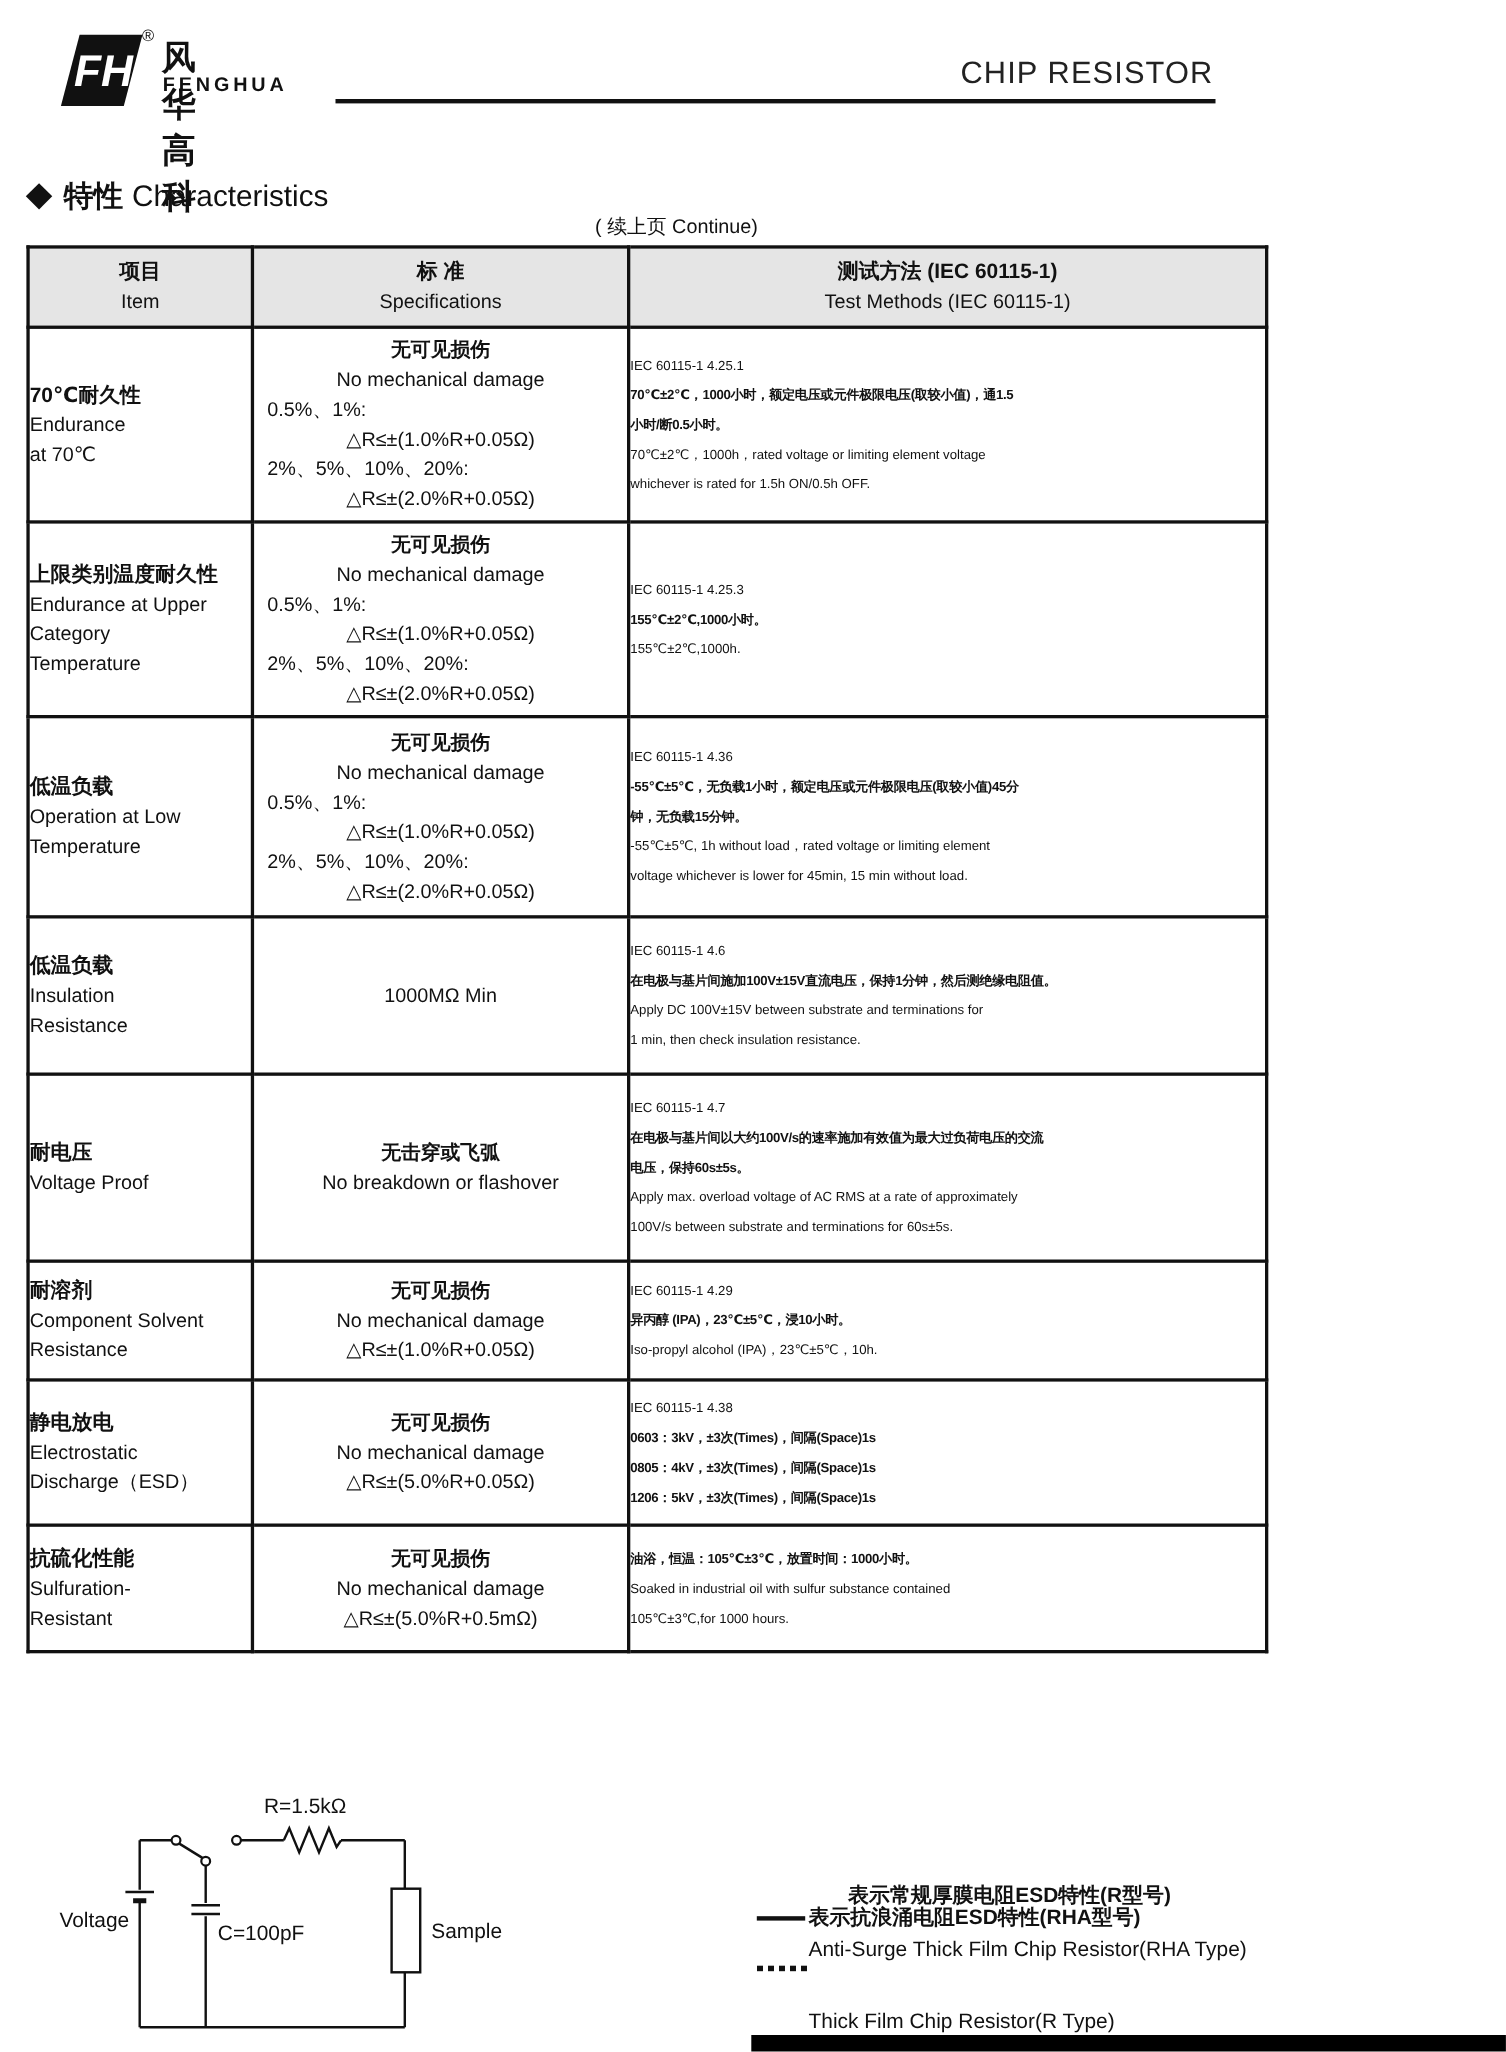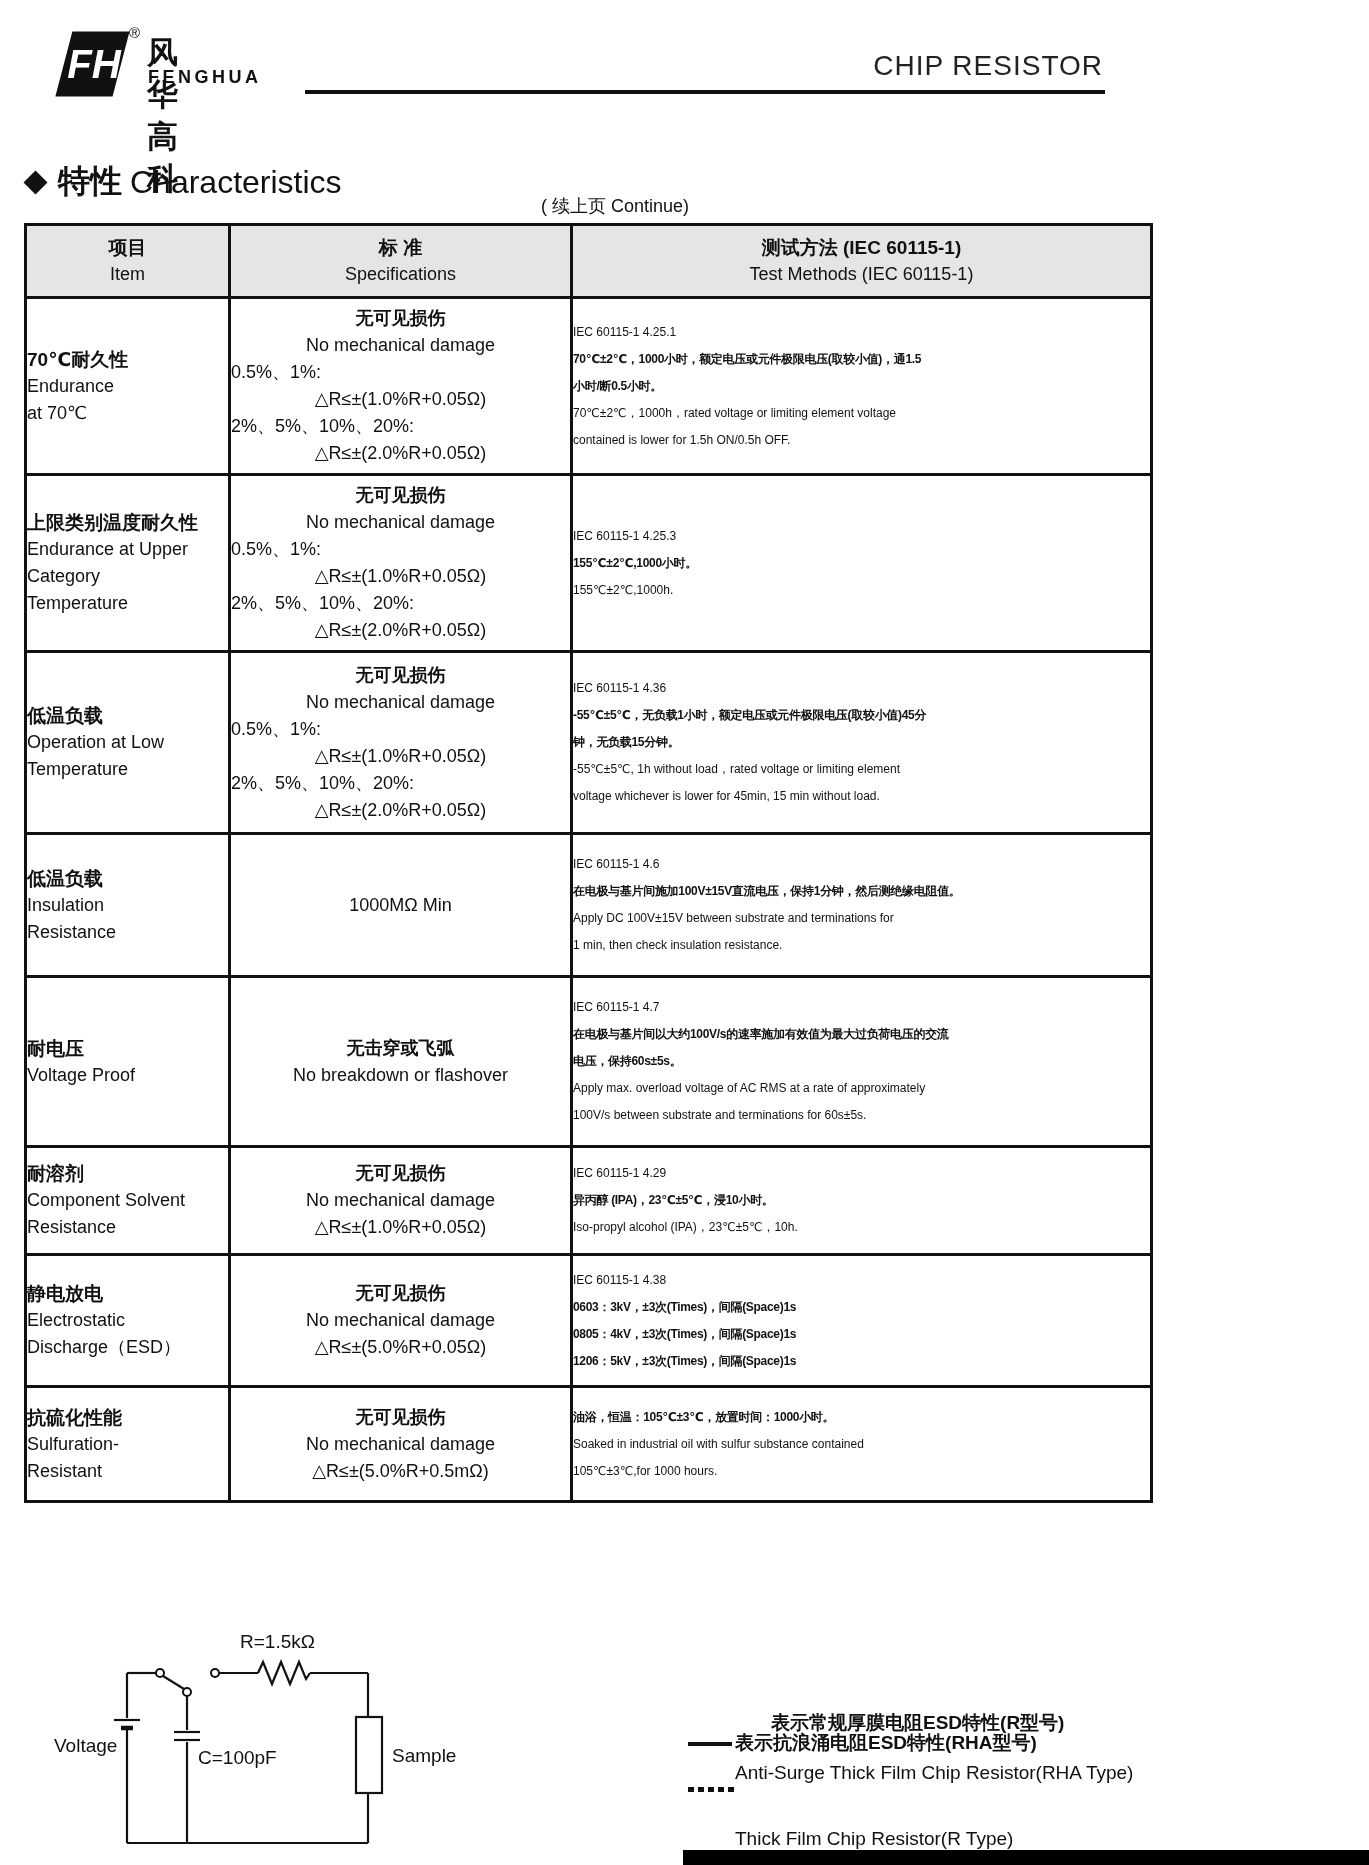--- a/index.html
+++ b/index.html
@@ -11,42 +11,42 @@
   
   .brand { position:absolute; left:55px; top:14px; display:flex; }
   .logo-mark { position:absolute; left:0; top:16px; width:78px; height:68px; }
   .reg-mark { position:absolute; left:74px; top:10px; font-size:15px; }
   .brand-cn { position:absolute; left:92px; top:18px; font-size:31px; font-weight:700; letter-spacing:3px; }
   .brand-en { position:absolute; left:93px; top:53px; font-size:18px; font-weight:700; letter-spacing:3.5px; }
   .doc-title { position:absolute; right:266px; top:50px; font-size:28px; letter-spacing:1px; color:#222; }
   .header-rule { position:absolute; left:305px; top:90px; width:800px; height:4px; background:#111; }
 
   
-  .sec-title { position:absolute; display:flex; align-items:center; font-size:32px; }
+  .sec-title { position:absolute; display:flex; align-items:center; font-size:27px; }
   .diamond { width:17px; height:17px; background:#111; transform:rotate(45deg); margin:0 14px 0 3px; flex:none; }
   .sec1 { left:24px; top:160px; }
   .sec2 { left:24px; top:1563px; }
   .t-cn { font-weight:700; margin-right:8px; }
   .t-en { font-weight:500; }
   .sec2 .t-en { margin-left:24px; }
   .continue-note { position:absolute; left:541px; top:194px; font-size:18px; }
 
   
   table.chart { position:absolute; left:24px; top:223px; width:1126px;
                 border-collapse:collapse; table-layout:fixed; }
   table.chart th, table.chart td { border:3px solid #111; vertical-align:middle; padding:6px 0; }
   table.chart th { background:#e5e5e5; font-weight:400; }
   .hdr-cn { font-size:19px; font-weight:700; line-height:26px; }
   .hdr-en { font-size:18px; line-height:26px; }
   td.c-item { font-size:18px; line-height:27px; }
   td.c-item .cjk { font-size:19px; }
   td.c-spec { font-size:18px; line-height:27px; text-align:center; }
   td.c-test { font-size:12px; line-height:27px; padding-left:14px; padding-right:4px; text-align:left; }
   .ln { white-space:nowrap; }
-  .ln-l { text-align:left; }
+  .ln-l { text-align:left; padding-left:12px; }
   .cjk { font-weight:700; }
   td.c-test .cjk { font-weight:600; letter-spacing:-0.3px; }
 
   
   .circuit { position:absolute; left:40px; top:1628px; }
   .circuit text { font-size:19px; fill:#111; font-family:"Liberation Sans",sans-serif; }
   .wire { stroke:#111; stroke-width:2.2; fill:none; }
   .thick { stroke-width:4.5; }
   .node { fill:#fff; stroke:#111; stroke-width:2; }
 
@@ -117,21 +117,21 @@
             <div class="ln ln-l">0.5%、1%:</div>
             <div class="ln ln-c">△R≤±(1.0%R+0.05Ω)</div>
             <div class="ln ln-l">2%、5%、10%、20%:</div>
             <div class="ln ln-c">△R≤±(2.0%R+0.05Ω)</div>
           </td>
           <td class="c-test" style="height: 173px;">
             <div class="ln">IEC 60115-1 4.25.1</div>
             <div class="ln cjk">70℃±2℃，1000小时，额定电压或元件极限电压(取较小值)，通1.5</div>
             <div class="ln cjk">小时/断0.5小时。</div>
             <div class="ln">70℃±2℃，1000h，rated voltage or limiting element voltage</div>
-            <div class="ln">contained is lower for 1.5h ON/0.5h OFF.</div>
+            <div class="ln">whichever is rated for 1.5h ON/0.5h OFF.</div>
           </td>
         </tr>
         <tr>
           <td class="c-item" style="height: 170px;">
             <div class="ln cjk">上限类别温度耐久性</div>
             <div class="ln">Endurance at Upper</div>
             <div class="ln">Category</div>
             <div class="ln">Temperature</div>
           </td>
           <td class="c-spec" style="height: 170px;">

